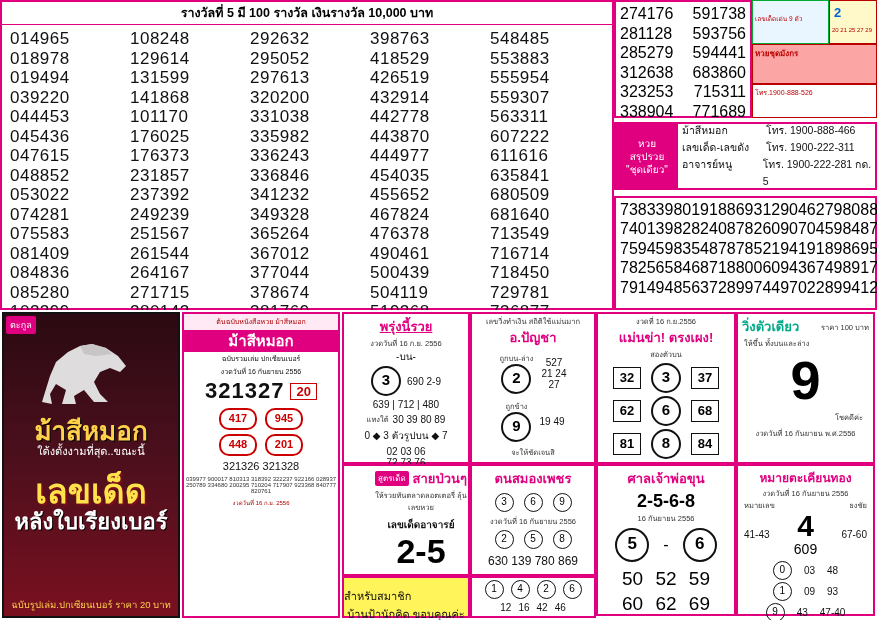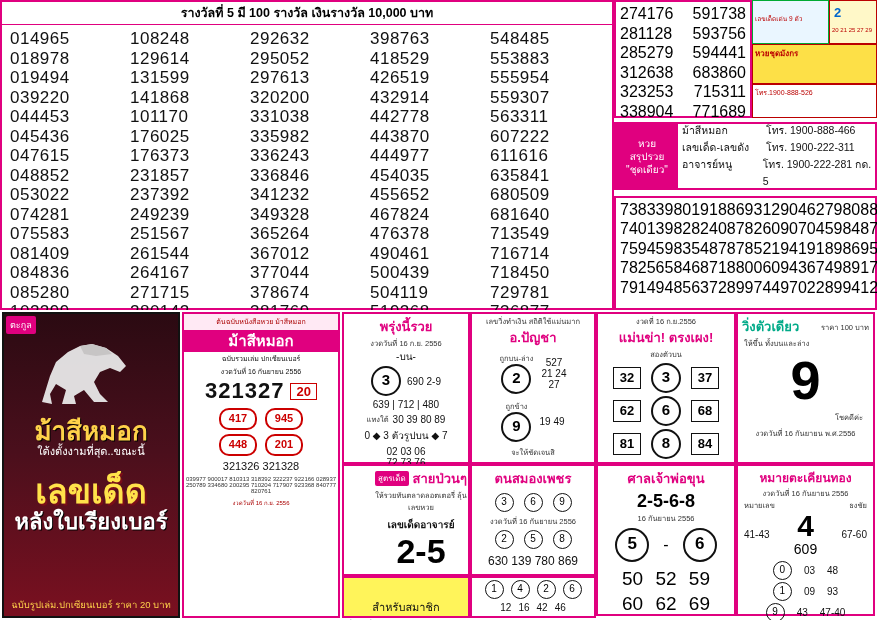--- a/index.html
+++ b/index.html
@@ -47,21 +47,21 @@
     display:flex;flex-direction:column;
   }
   .ad-box{
     border:1px solid #c00;box-sizing:border-box;background:#fdf2d0;
     font-size:6.5px;color:#333;overflow:hidden;position:relative;
   }
   .ad-top{height:44px;display:flex;}
   .ad-t1{flex:1;border:1px solid #0a3;background:#eaf6ff;position:relative;}
   .ad-t2{width:46px;border:1px solid #b00;background:#fff8c8;position:relative;}
   .ad-cal{position:absolute;right:2px;top:2px;font-size:6px;color:#b00;}
-  .ad-mid{height:40px;border:1px solid #b00;background:#fde047;}
+  .ad-mid{height:40px;border:1px solid #b00;background:#fca5a5;}
   .ad-bot{height:34px;border:1px solid #b00;background:#ffffff;}
 
   .hotline{
     position:absolute;left:0;top:122px;width:263px;height:68px;
     border:2px solid #e0007f;box-sizing:border-box;background:#fff;
     display:flex;align-items:center;
   }
   .hotline-left{
     width:62px;height:100%;
     background:#e0007f;color:#fff;font-size:10px;
@@ -388,21 +388,21 @@
       <div class="circ-row">
         <div class="circ">448</div>
         <div class="circ">201</div>
       </div>
       <div class="ticket-codes">321326  321328</div>
       <div class="ticket-foot" style="margin-top:4px;">039977  900017  810313  318392  322237   922166  028937  250789  334680  200295  710204  717907  923368  840777  820761</div>
       <div class="ticket-foot" style="margin-top:4px;color:#a00;">งวดวันที่ 16 ก.ย. 2556</div>
     </div>
 
     <div class="panel" style="left:342px;top:2px;width:128px;height:152px;">
-      <div class="cell-title" style="margin-top:2px;">พรุ่งนี้รวย</div>
+      <div class="cell-title" style="margin-top:2px;text-decoration:underline;">พรุ่งนี้รวย</div>
       <div class="small">งวดวันที่ 16 ก.ย. 2556</div>
       <div class="mid">-บน-</div>
       <div class="flexrow" style="gap:6px;margin-top:2px;">
         <span class="circle-num">3</span>
         <span class="mid">690  2-9</span>
       </div>
       <div class="mid" style="margin-top:3px;">639 | 712 | 480</div>
       <div class="flexrow" style="gap:4px;margin-top:3px;">
         <span class="small">แทงใต้</span>
         <span class="mid">30  39  80  89</span>
@@ -539,21 +539,21 @@
         <span class="mid">93</span>
       </div>
       <div class="flexrow" style="gap:12px;margin-top:2px;">
         <span class="circle-sm">9</span>
         <span class="mid">43</span>
         <span class="mid">47-40</span>
       </div>
     </div>
 
     <div class="panel yellowband" style="left:342px;top:266px;width:128px;height:42px;">
-      <div style="font-size:11px;text-align:center;color:#111;margin-top:20px;">สำหรับสมาชิก</div>
+      <div style="font-size:11px;color:#111;margin-top:9px;">สำหรับสมาชิก</div>
       <div style="font-size:11px;text-align:center;color:#111;">บ้านป้านักคิด ขอบคุณค่ะ</div>
     </div>
 
     <div class="panel" style="left:470px;top:266px;width:126px;height:42px;">
       <div class="flexrow" style="gap:7px;margin-top:2px;">
         <span class="circle-sm">1</span>
         <span class="circle-sm">4</span>
         <span class="circle-sm">2</span>
         <span class="circle-sm">6</span>
       </div>

